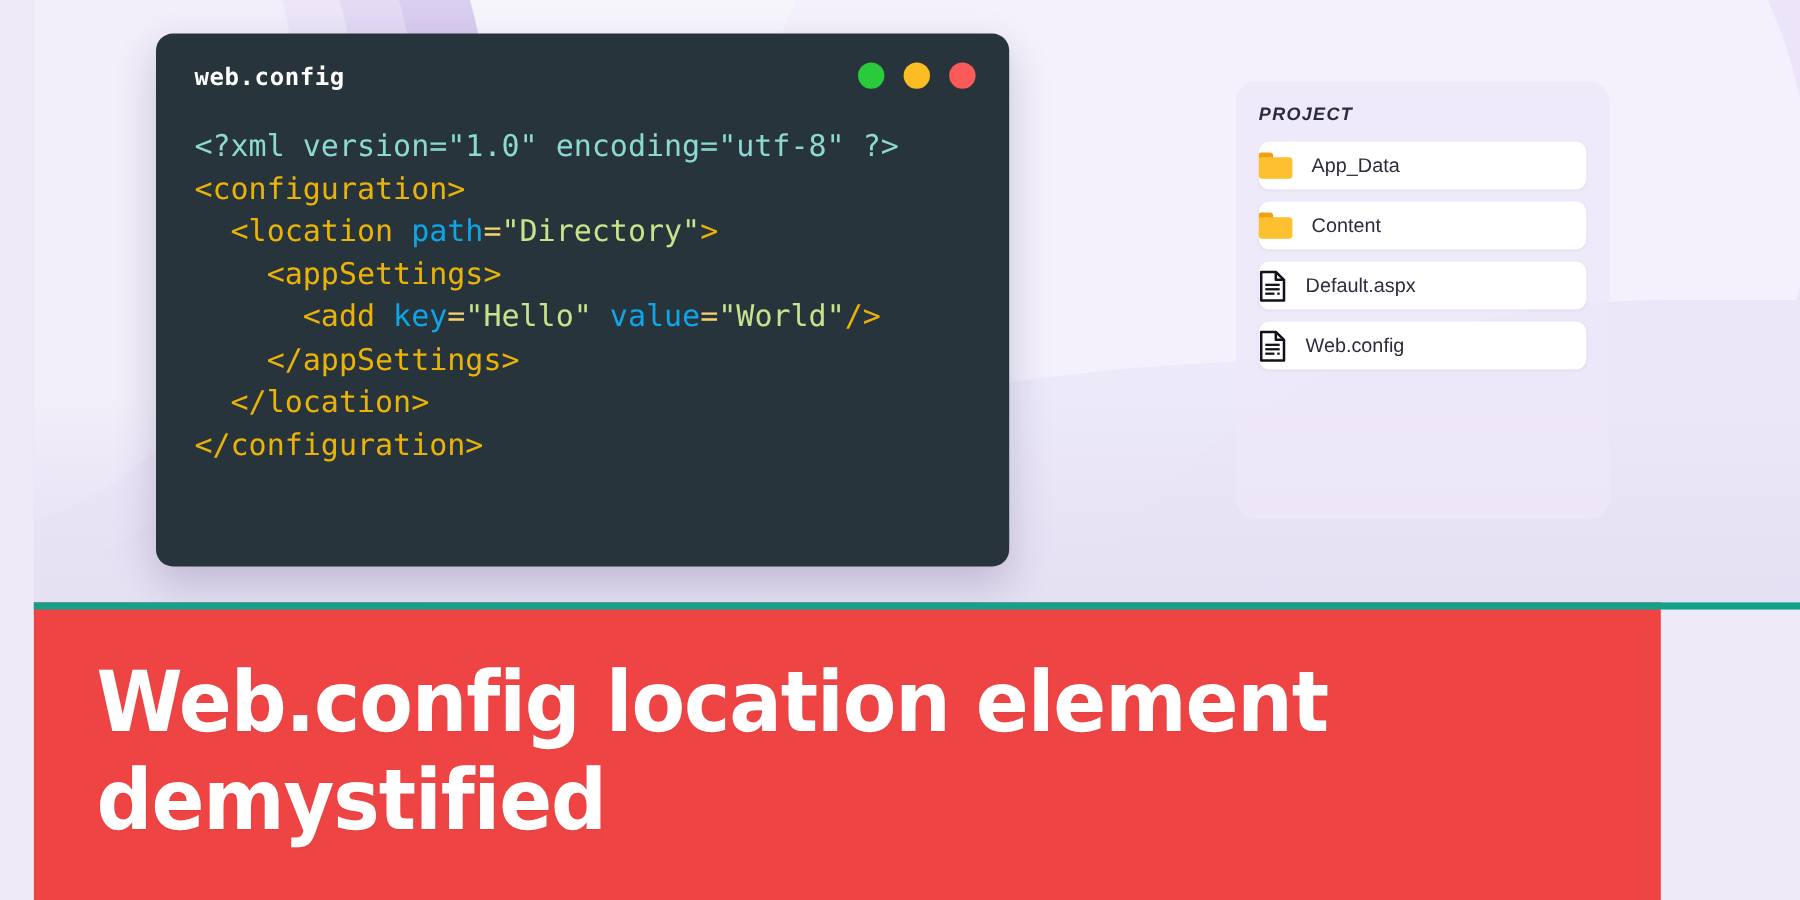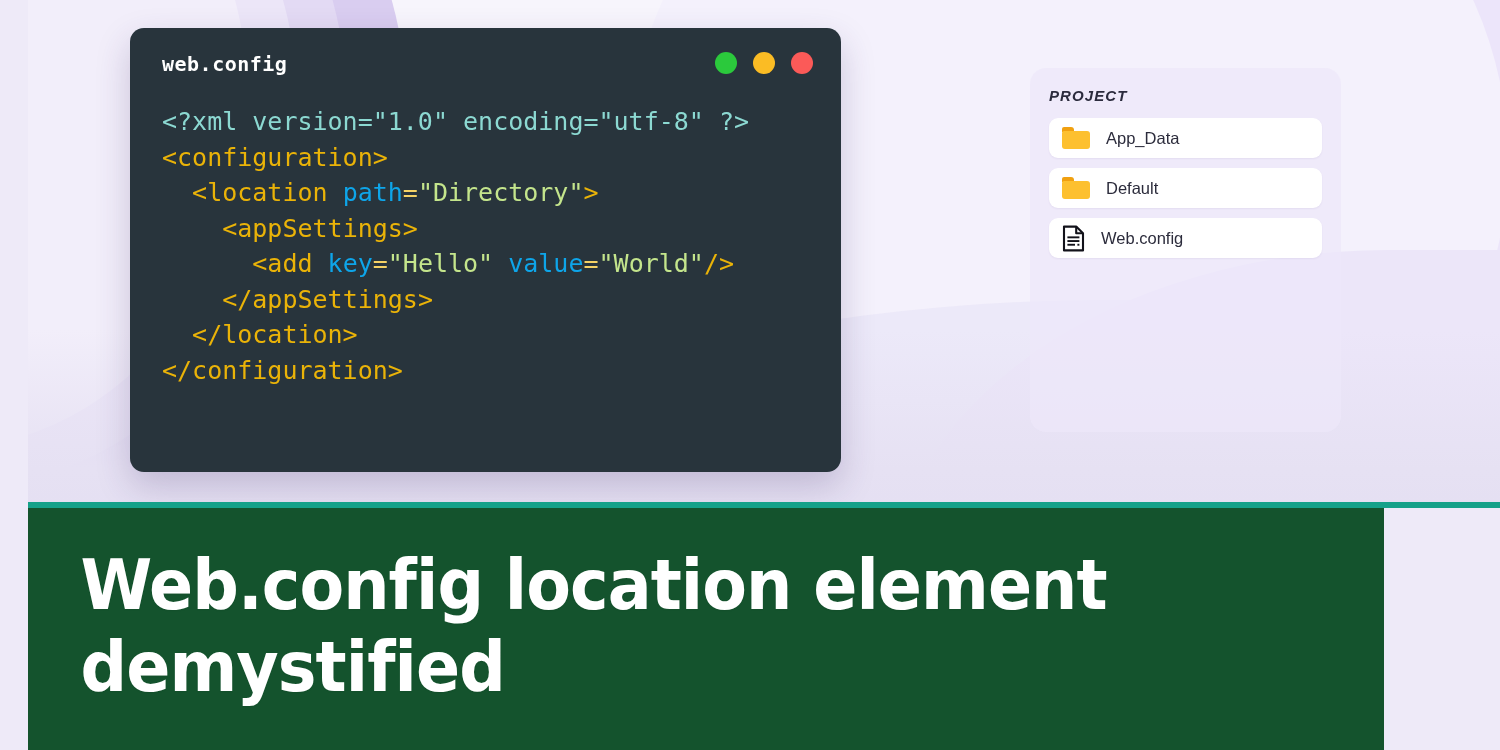--- a/index.html
+++ b/index.html
@@ -186,21 +186,20 @@
     display: flex;
     flex-direction: column;
     gap: 10px;
   }
   .file-row {
     display: flex;
     align-items: center;
     height: 40px;
     background: #ffffff;
     border-radius: 9px;
-    padding-left: 13px;
     box-sizing: border-box;
     box-shadow: 0 1px 2px rgba(80, 60, 130, .07);
   }
   .row-label {
     margin-left: 16px;
     font-size: 16.5px;
     color: #2c2c3c;
   }
 
   .icon-folder {
@@ -232,21 +231,21 @@
   }
   .icon-file svg { display: block; }
 
   
   #banner {
     position: absolute;
     left: 0;
     top: 502px;
     width: 1356px;
     height: 248px;
-    background: #14532d;
+    background: #ef4444;
   }
   .banner-edge {
     position: absolute;
     left: 0; top: 0;
     width: 1500px; height: 6px;
     background: #15a189;
   }
   #banner-title {
     position: absolute;
     left: 0;
@@ -306,21 +305,34 @@
             <div class="tab"></div>
             <div class="body"></div>
           </div>
           <span class="row-label">App_Data</span>
         </div>
         <div class="file-row">
           <div class="icon-folder">
             <div class="tab"></div>
             <div class="body"></div>
           </div>
-          <span class="row-label">Default</span>
+          <span class="row-label">Content</span>
+        </div>
+        <div class="file-row">
+          <div class="icon-file">
+            <svg width="23" height="27" viewBox="0 0 23 27">
+              <path d="M2 1.6h12.2L21 8.2V25.4H2Z" fill="#fff" stroke="#12121a" stroke-width="2.1" stroke-linejoin="round"></path>
+              <path d="M14.2 1.6V8.2H21" fill="none" stroke="#12121a" stroke-width="2.1" stroke-linejoin="round"></path>
+              <rect x="5.4" y="11.4" width="12" height="1.9" fill="#12121a"></rect>
+              <rect x="5.4" y="15.1" width="12" height="1.9" fill="#12121a"></rect>
+              <rect x="5.4" y="18.8" width="7.6" height="1.9" fill="#12121a"></rect>
+              <rect x="15.4" y="18.8" width="2" height="1.9" fill="#12121a"></rect>
+            </svg>
+          </div>
+          <span class="row-label">Default.aspx</span>
         </div>
         <div class="file-row">
           <div class="icon-file">
             <svg width="23" height="27" viewBox="0 0 23 27">
               <path d="M2 1.6h12.2L21 8.2V25.4H2Z" fill="#fff" stroke="#12121a" stroke-width="2.1" stroke-linejoin="round"></path>
               <path d="M14.2 1.6V8.2H21" fill="none" stroke="#12121a" stroke-width="2.1" stroke-linejoin="round"></path>
               <rect x="5.4" y="11.4" width="12" height="1.9" fill="#12121a"></rect>
               <rect x="5.4" y="15.1" width="12" height="1.9" fill="#12121a"></rect>
               <rect x="5.4" y="18.8" width="7.6" height="1.9" fill="#12121a"></rect>
               <rect x="15.4" y="18.8" width="2" height="1.9" fill="#12121a"></rect>

